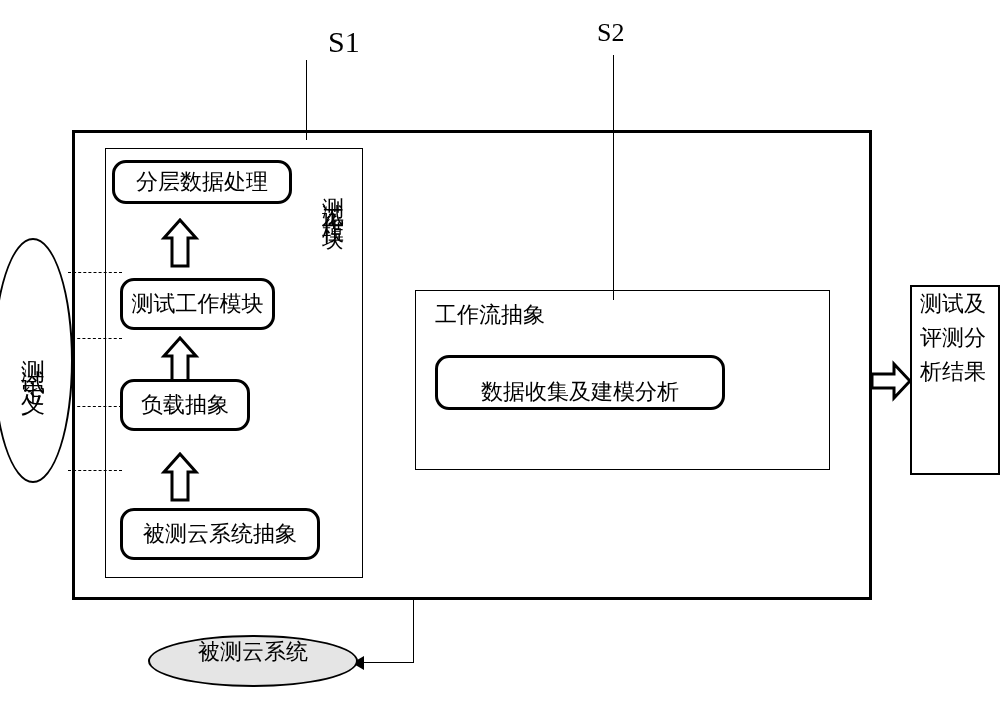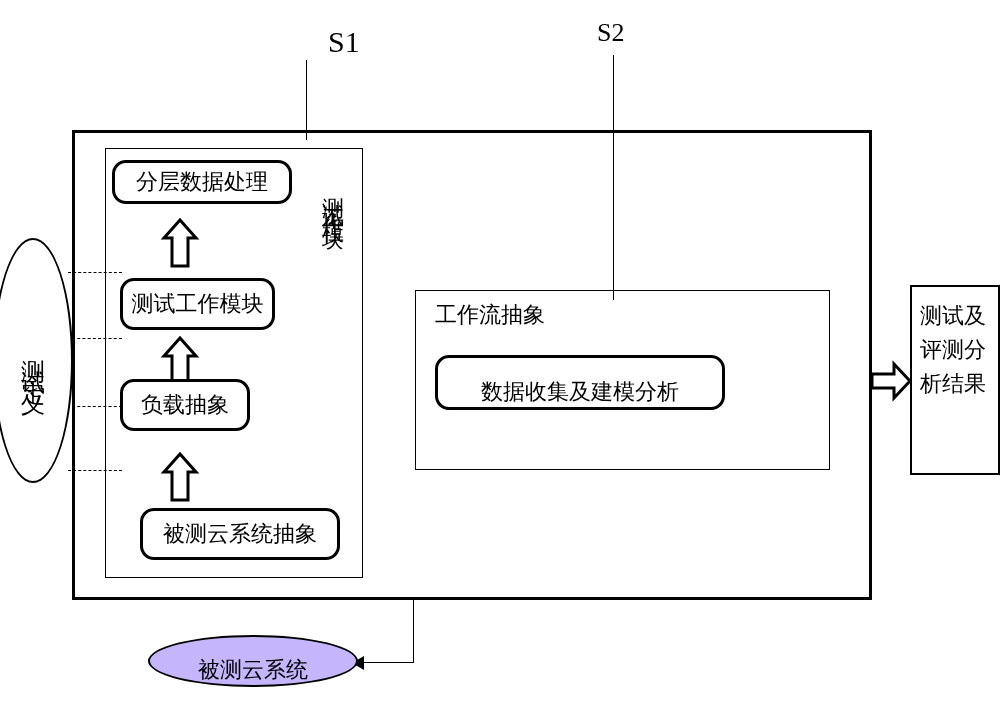--- a/index.html
+++ b/index.html
@@ -46,21 +46,21 @@
       border-radius: 14px;
       display: flex;
       align-items: center;
       justify-content: center;
       font-size: 22px;
       background: #fff;
     }
     .stage1 { left: 112px; top: 160px; width: 180px; height: 44px; }
     .stage2 { left: 120px; top: 278px; width: 155px; height: 52px; }
     .stage3 { left: 120px; top: 379px; width: 130px; height: 52px; }
-    .stage4 { left: 120px; top: 508px; width: 200px; height: 52px; margin-left: 20px; }
+    .stage4 { left: 120px; top: 508px; width: 200px; height: 52px; }
 
     
     .up-arrow {
       left: 160px; width: 40px; height: 52px;
     }
     .up-arrow svg { width: 40px; height: 52px; }
     .ua1 { top: 218px; }
     .ua2 { top: 336px; }
     .ua3 { top: 452px; }
 
@@ -78,21 +78,21 @@
     .out-arrow { left: 870px; top: 360px; width: 42px; height: 42px; }
     .out-arrow svg { width: 42px; height: 42px; }
 
     
     .output-box {
       left: 910px; top: 285px; width: 90px; height: 190px;
       border: 2px solid #000;
       display: flex;
       align-items: flex-start;
       justify-content: center;
-      padding: 12px 8px;
+      padding: 0 8px;
       font-size: 22px;
       line-height: 1.55;
     }
     .output-box span { display:block; text-align:left; }
 
     
     .left-ellipse {
       left: -7px; top: 238px; width: 80px; height: 245px;
       border: 2px solid #000;
       border-radius: 50%;
@@ -113,24 +113,24 @@
     .dl2 { left: 72px; top: 338px; width: 50px; }
     .dl3 { left: 72px; top: 406px; width: 50px; }
     .dl4 { left: 68px; top: 470px; width: 54px; }
 
     
     .bottom-ellipse {
       left: 148px; top: 635px; width: 210px; height: 52px;
       border: 2px solid #000;
       border-radius: 50%;
       display: flex;
-      align-items: flex-end;
-      justify-content: center;
-      font-size: 22px;
-      background:#c4b5fd;
+      align-items: flex-start;
+      justify-content: center;
+      font-size: 22px;
+      background:#e5e5e5;
     }
 
     
     .down-connector-v { left: 413px; top: 600px; width: 0; height: 62px; border-left: 1px solid #000; }
     .down-connector-h { left: 360px; top: 662px; width: 54px; height: 0; border-top: 1px solid #000; }
     .small-arrowhead {
       left: 352px; top: 656px; width: 0; height: 0;
       border-top: 7px solid transparent;
       border-bottom: 7px solid transparent;
       border-right: 12px solid #000;

